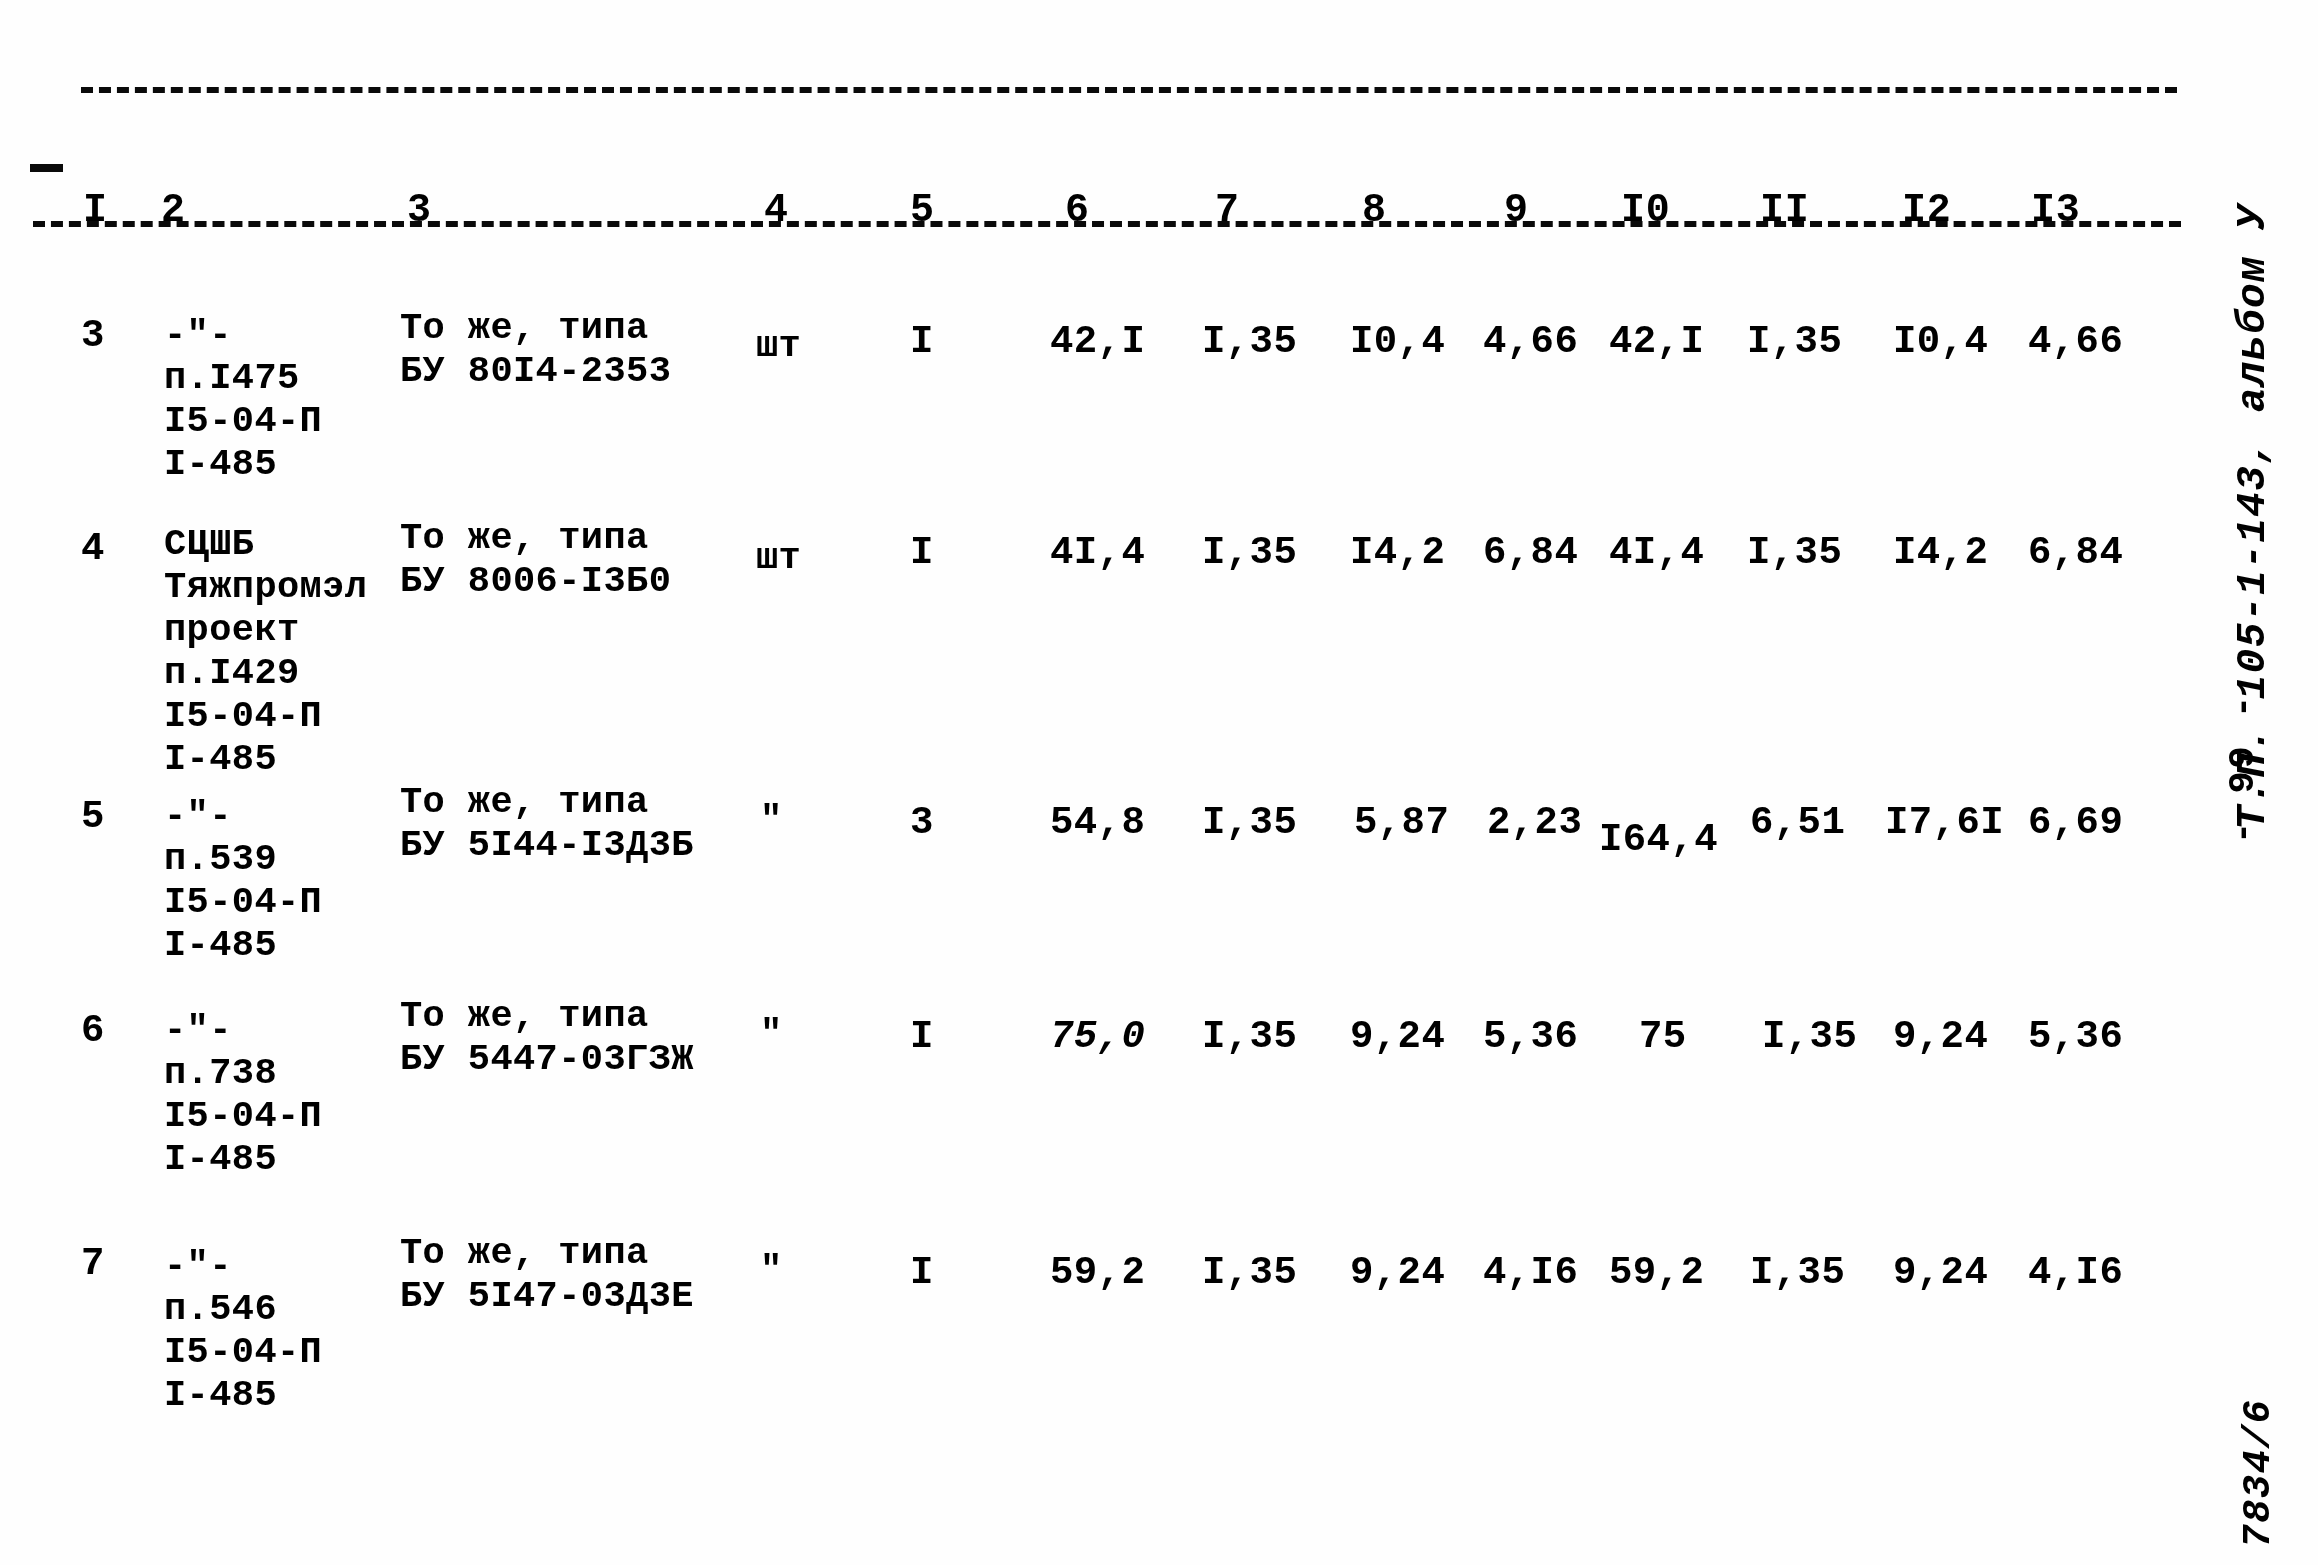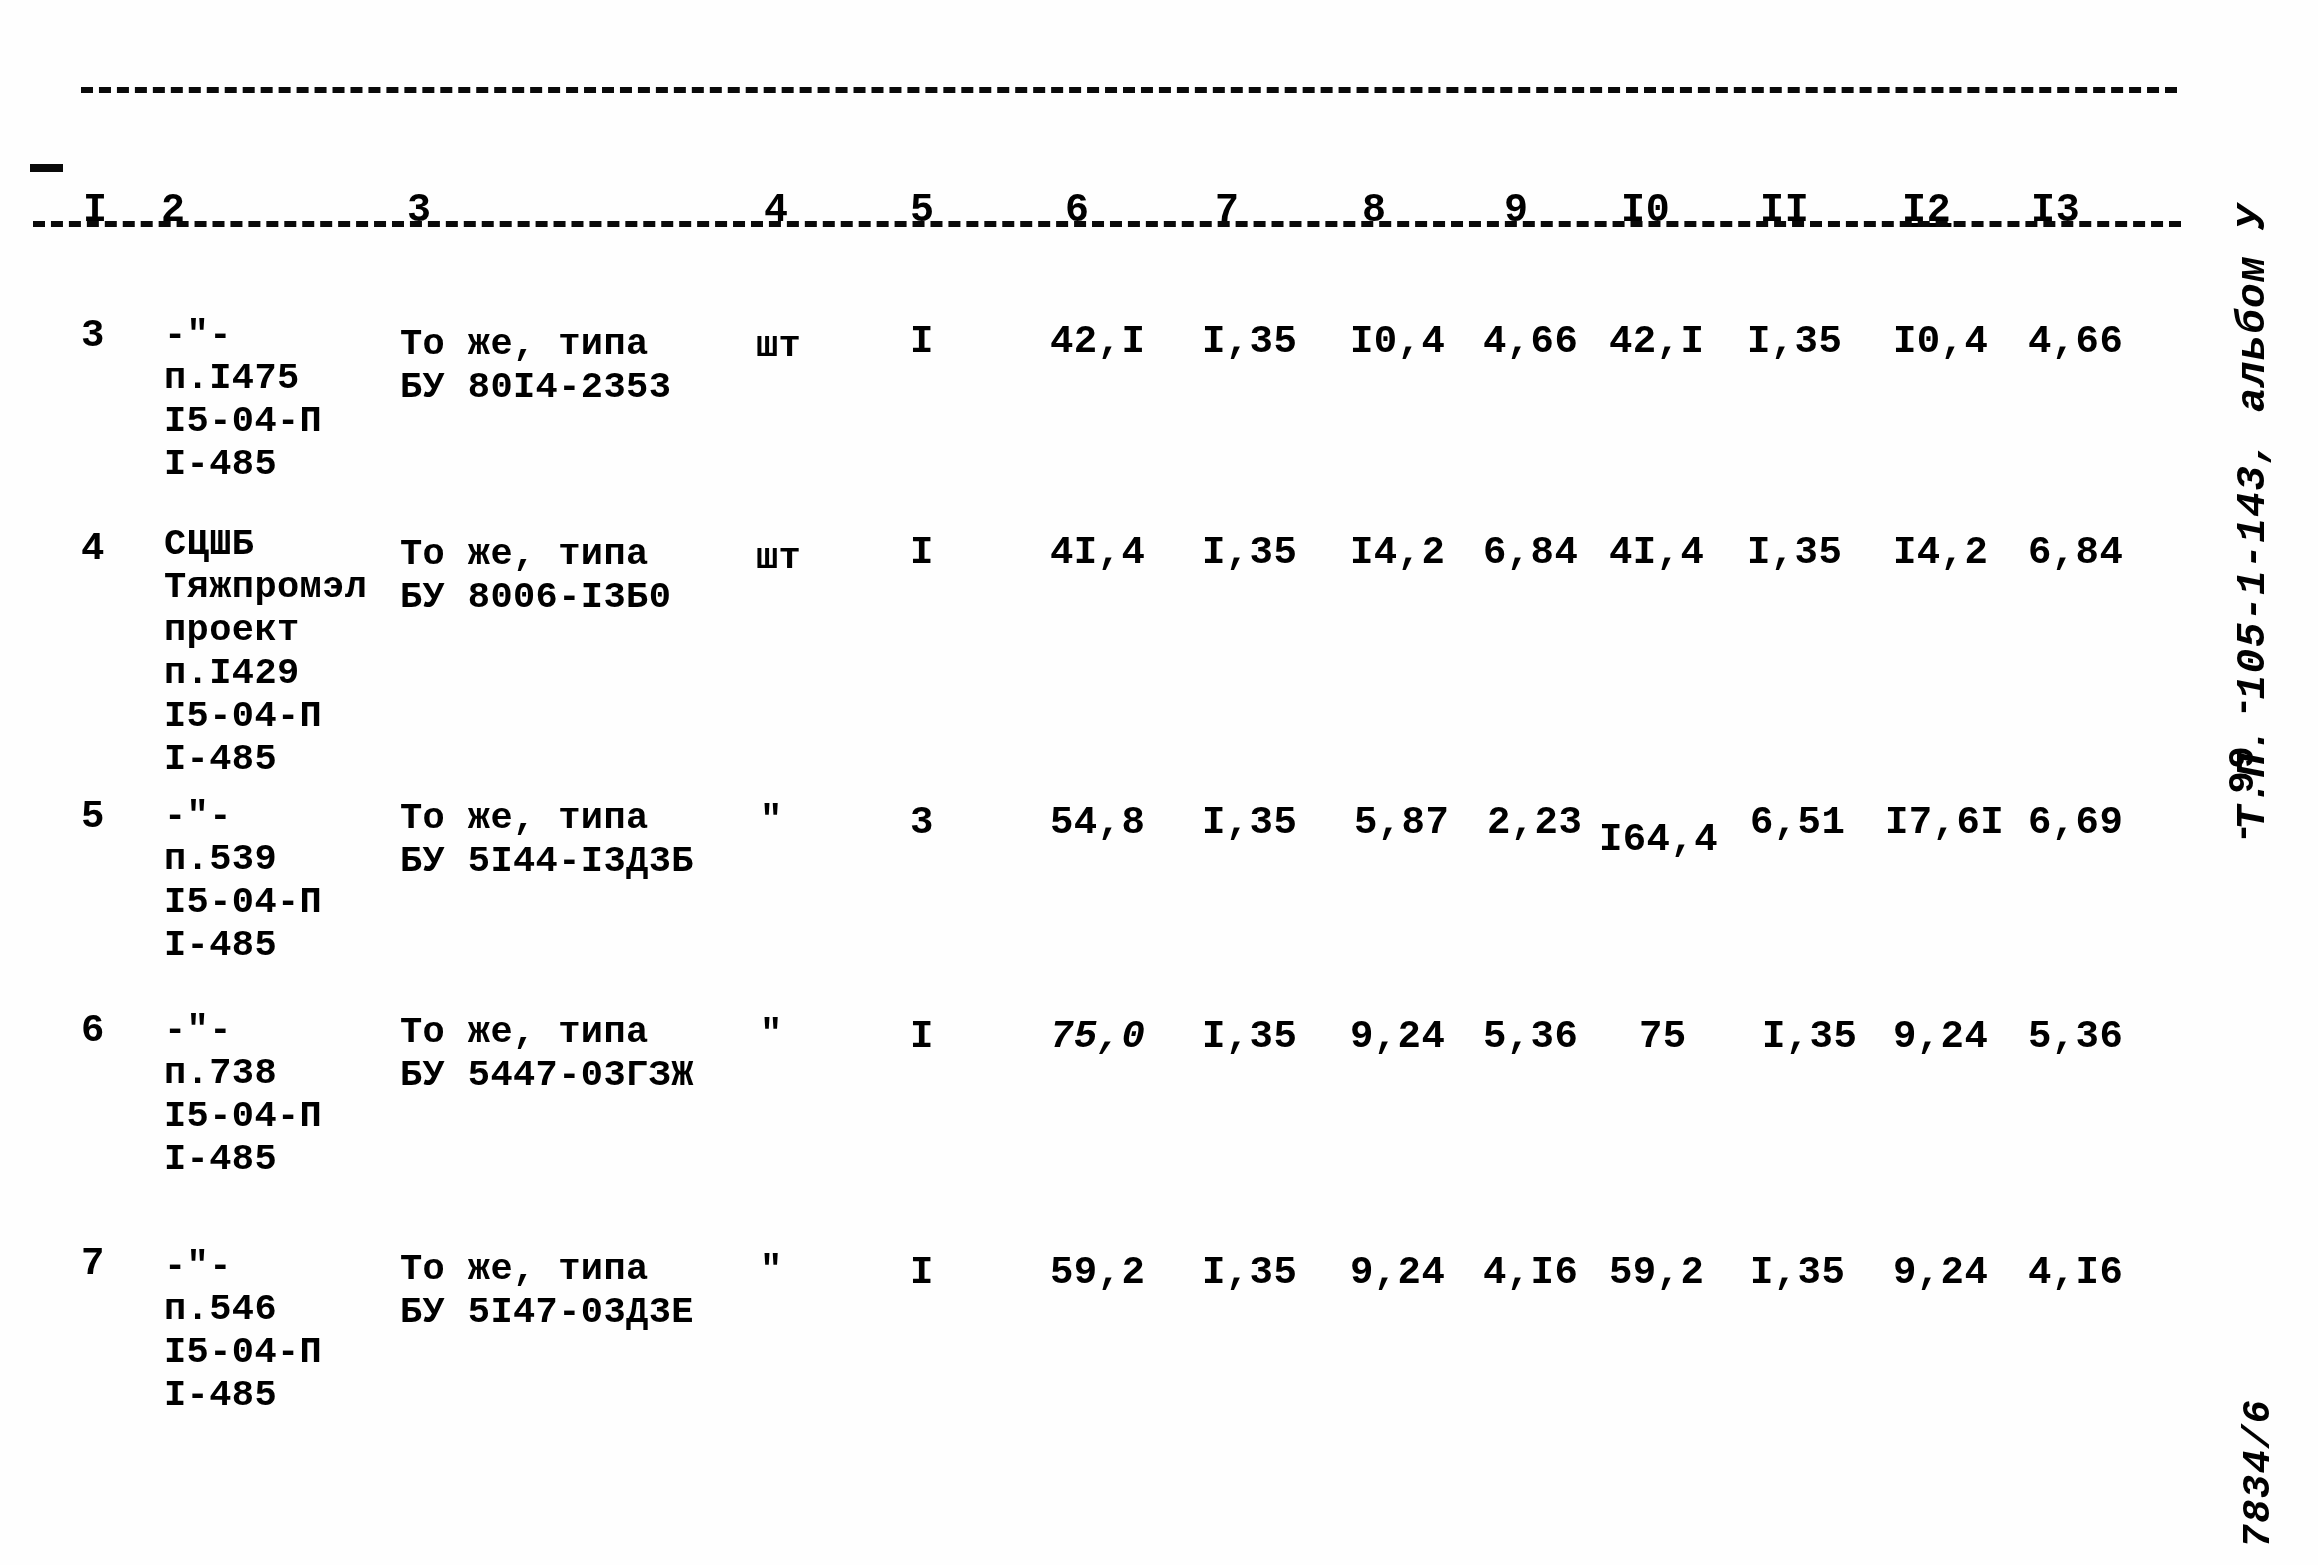--- a/index.html
+++ b/index.html
@@ -58,21 +58,21 @@
   .cell {
     position: absolute;
     font-size: 37px;
     font-weight: 700;
     line-height: 44px;
     white-space: pre;
     letter-spacing: 0.4px;
   }
   .cell.num { font-size: 39px; }
   .cell.block { line-height: 43px; }
-  .cell.desc { line-height: 43px; margin-top: 16px; }
+  .cell.desc { line-height: 43px; }
   .cell.unit { font-size: 37px; text-align: right; }
 
   
   .vert {
     position: absolute;
     transform-origin: left top;
     transform: rotate(-90deg);
     white-space: nowrap;
     font-weight: 700;
   }
@@ -116,21 +116,21 @@
   <div class="colhead" style="left:161px;">2</div>
   <div class="colhead" style="left:407px;">3</div>
   <div class="colhead" style="left:764px;">4</div>
   <div class="colhead" style="left:910px;">5</div>
   <div class="colhead" style="left:1065px;">6</div>
   <div class="colhead" style="left:1215px;">7</div>
   <div class="colhead" style="left:1362px;">8</div>
   <div class="colhead" style="left:1504px;">9</div>
   <div class="colhead" style="left:1621px;">I0</div>
   <div class="colhead" style="left:1760px;">II</div>
-  <div class="colhead" style="left:1902px;text-decoration:underline;">I2</div>
+  <div class="colhead" style="left:1902px;">I2</div>
   <div class="colhead" style="left:2031px;text-align:center;">I3</div>
 
   <div class="rule rule-under"></div>
 
   <div class="row" style="top:314px;">
     <div class="cell num" style="left:81px;  top:0px;">3</div>
     <div class="cell block" style="left:164px;  top:0px;">-"-
 п.I475
 I5-04-П
 I-485</div>

